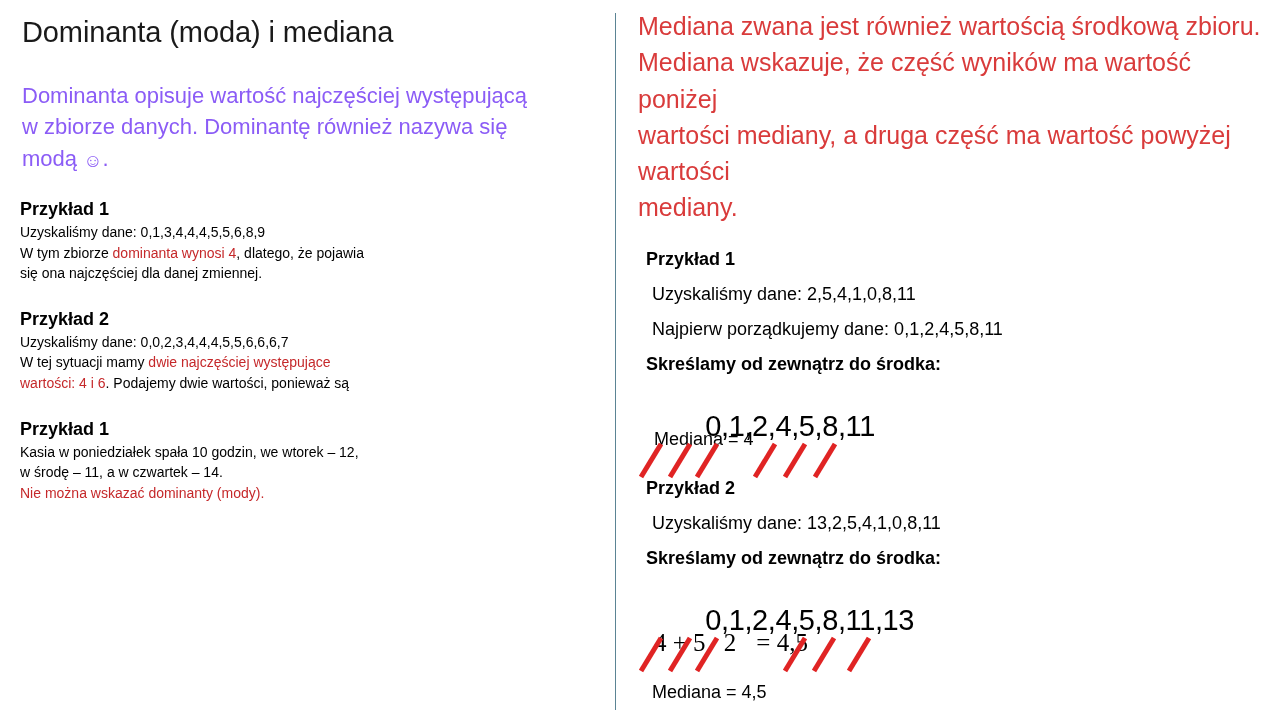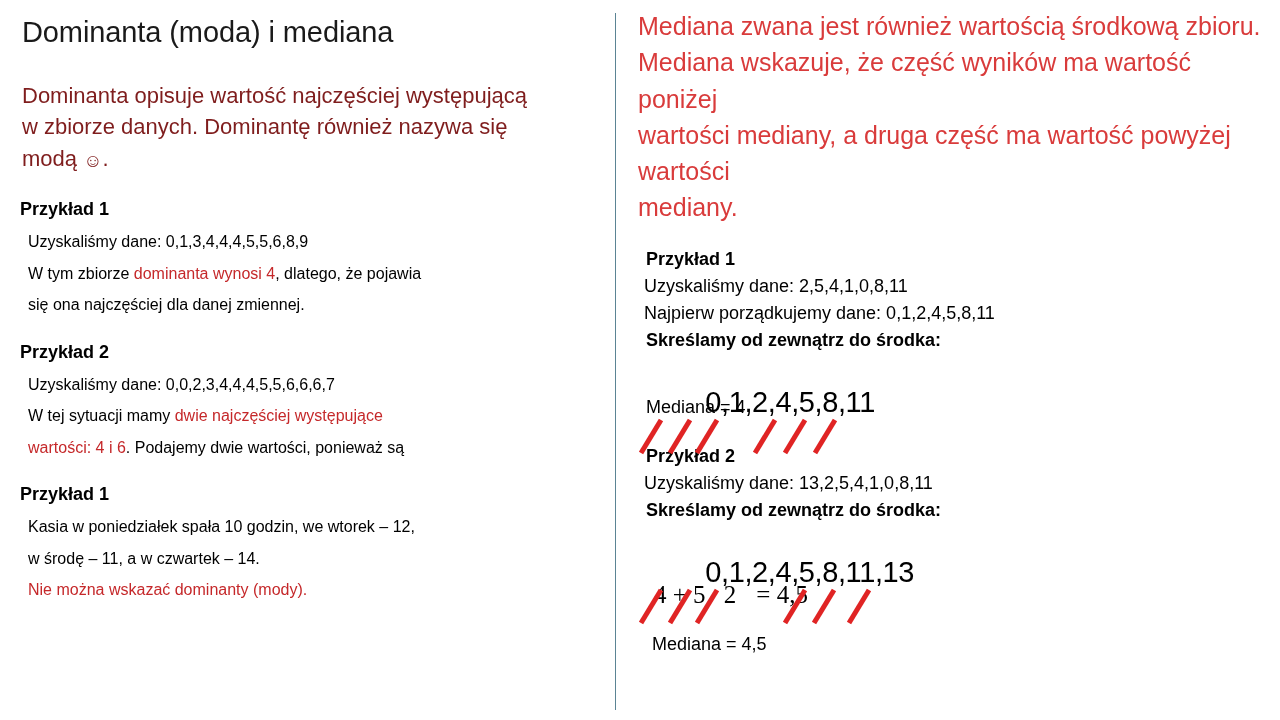--- a/index.html
+++ b/index.html
@@ -52,63 +52,63 @@
     letter-spacing: -0.1px;
     line-height: 1.25;
     margin: 0 0 0 2px;
   }
 
   .red { color: #c5282a; }
 
   .lead {
     font-size: 22px;
     line-height: 1.42;
-    color: #7f1d1d;
+    color: #8b5cf6;
     margin: 30px 0 0 2px;
   }
   .lead .smiley {
     display: inline-block;
     font-size: 19px;
     line-height: 1;
     vertical-align: -1px;
   }
 
   .block { margin-top: 22px; }
   .block.tight { margin-top: 20px; }
 
   .ex-head {
     font-size: 18px;
     font-weight: bold;
     line-height: 1.45;
     margin: 0;
   }
   .ex-line {
-    font-size: 16px;
+    font-size: 14px;
     line-height: 1.47;
-    margin: 8px;
+    margin: 0;
   }
 
   
   .r-lead {
     font-size: 25px;
     line-height: 1.45;
     color: #d93b3b;
     margin: 0;
   }
   .r-head {
     font-size: 18px;
     font-weight: bold;
     line-height: 1.5;
     margin: 0;
     padding-left: 8px;
   }
   .r-line {
     font-size: 18px;
     line-height: 1.5;
-    margin: 0;
+    margin: 8px;
     padding-left: 6px;
   }
   .r-line.indent2 { padding-left: 8px; }
 
   
   .seq {
     position: relative;
     font-size: 29px;
     line-height: 1.08;
     letter-spacing: -0.4px;

